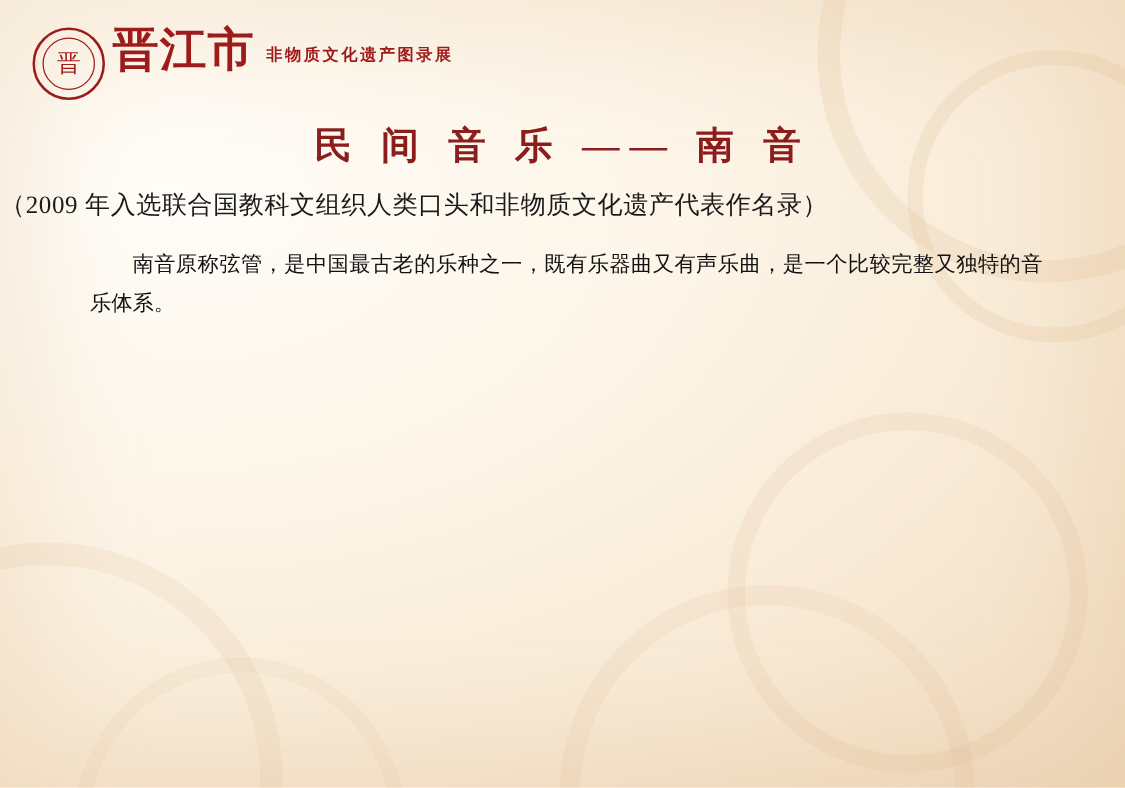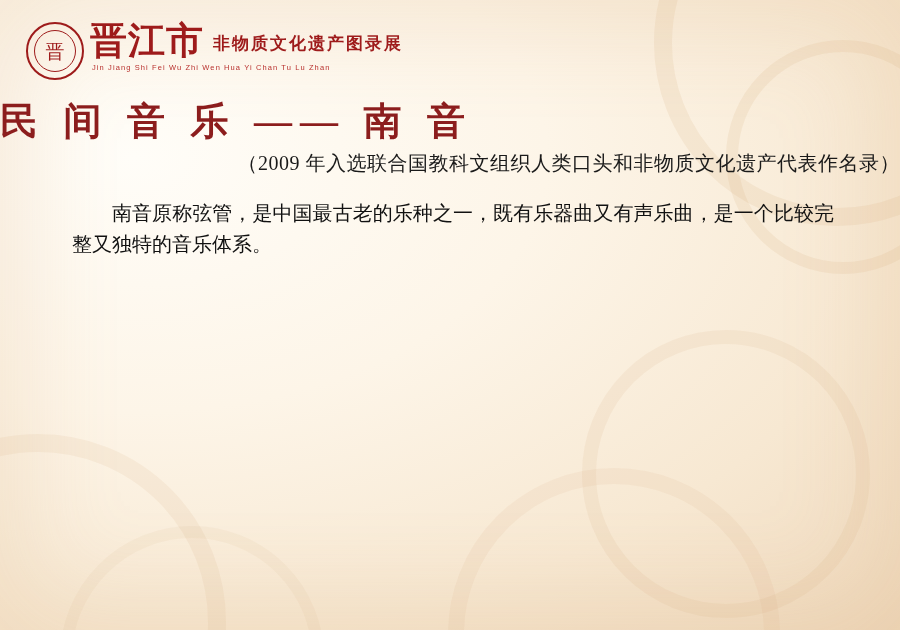--- a/index.html
+++ b/index.html
@@ -78,37 +78,36 @@
     display: flex;
     align-items: center;
     justify-content: center;
     font-size: 19px;
     color: #9e1b1b;
     font-family: "Liberation Serif", serif;
     line-height: 1;
   }
   .logo-block {
     display: flex;
-    flex-direction: column;
     justify-content: center;
   }
   .logo-row {
     display: flex;
     align-items: baseline;
   }
   .logo-cn {
     font-size: 37px;
     font-weight: bold;
     color: #9e1b1b;
     letter-spacing: 1px;
     line-height: 1.05;
     font-family: "Liberation Serif", "DejaVu Serif", serif;
   }
   .logo-sub {
-    font-size: 17px;
+    font-size: 13px;
     color: #9e1b1b;
     margin-left: 9px;
     letter-spacing: 2px;
     font-weight: bold;
     position: relative;
     top: -4px;
   }
   .logo-pinyin {
     font-size: 7.5px;
     color: #b8312e;
@@ -117,58 +116,58 @@
     margin-left: 2px;
     font-family: "Liberation Sans", sans-serif;
   }
 
   
   .title {
     position: absolute;
     top: 96px;
     left: 0;
     right: 0;
-    text-align: left;
-    font-size: 38px;
+    text-align: center;
+    font-size: 30px;
     font-weight: bold;
     color: #8c1d1d;
     letter-spacing: 8px;
     font-family: "Liberation Serif", "DejaVu Serif", serif;
     z-index: 4;
   }
   .subtitle {
     position: absolute;
     top: 150px;
     left: 0;
     right: 0;
-    text-align: right;
+    text-align: left;
     font-size: 20px;
     color: #1a1a1a;
     letter-spacing: 0.5px;
     font-family: "Liberation Serif", "DejaVu Serif", serif;
     z-index: 4;
   }
 
   
   .body-text {
     position: absolute;
     top: 198px;
     left: 72px;
     right: 66px;
     z-index: 4;
   }
   .para {
-    font-size: 20px;
+    font-size: 17px;
     line-height: 31px;
     color: #111;
     text-align: justify;
     text-justify: inter-ideograph;
     text-indent: 2em;
     margin: 0 0 1px 0;
-    font-family: Liberation Sans, sans-serif;
+    font-family: Liberation Mono, monospace;
   }
 </style>
 </head>
 <body>
 
 <div class="page">
 
   <div class="ornament orn-1"></div>
   <div class="ornament orn-2"></div>
   <div class="ornament orn-3"></div>
@@ -179,21 +178,20 @@
 
   <div class="header">
     <div class="seal">
       <div class="seal-inner">晋</div>
     </div>
     <div class="logo-block">
       <div class="logo-row">
         <span class="logo-cn">晋江市</span>
         <span class="logo-sub">非物质文化遗产图录展</span>
       </div>
-      <div class="logo-pinyin">Jin Jiang Shi Fei Wu Zhi Wen Hua Yi Chan Tu Lu Zhan</div>
     </div>
   </div>
 
   <div class="title">民 间 音 乐 ——  南  音</div>
   <div class="subtitle">（2009 年入选联合国教科文组织人类口头和非物质文化遗产代表作名录）</div>
 
   <div class="body-text">
     <p class="para">南音原称弦管，是中国最古老的乐种之一，既有乐器曲又有声乐曲，是一个比较完整又独特的音乐体系。</p>
   </div>
 

